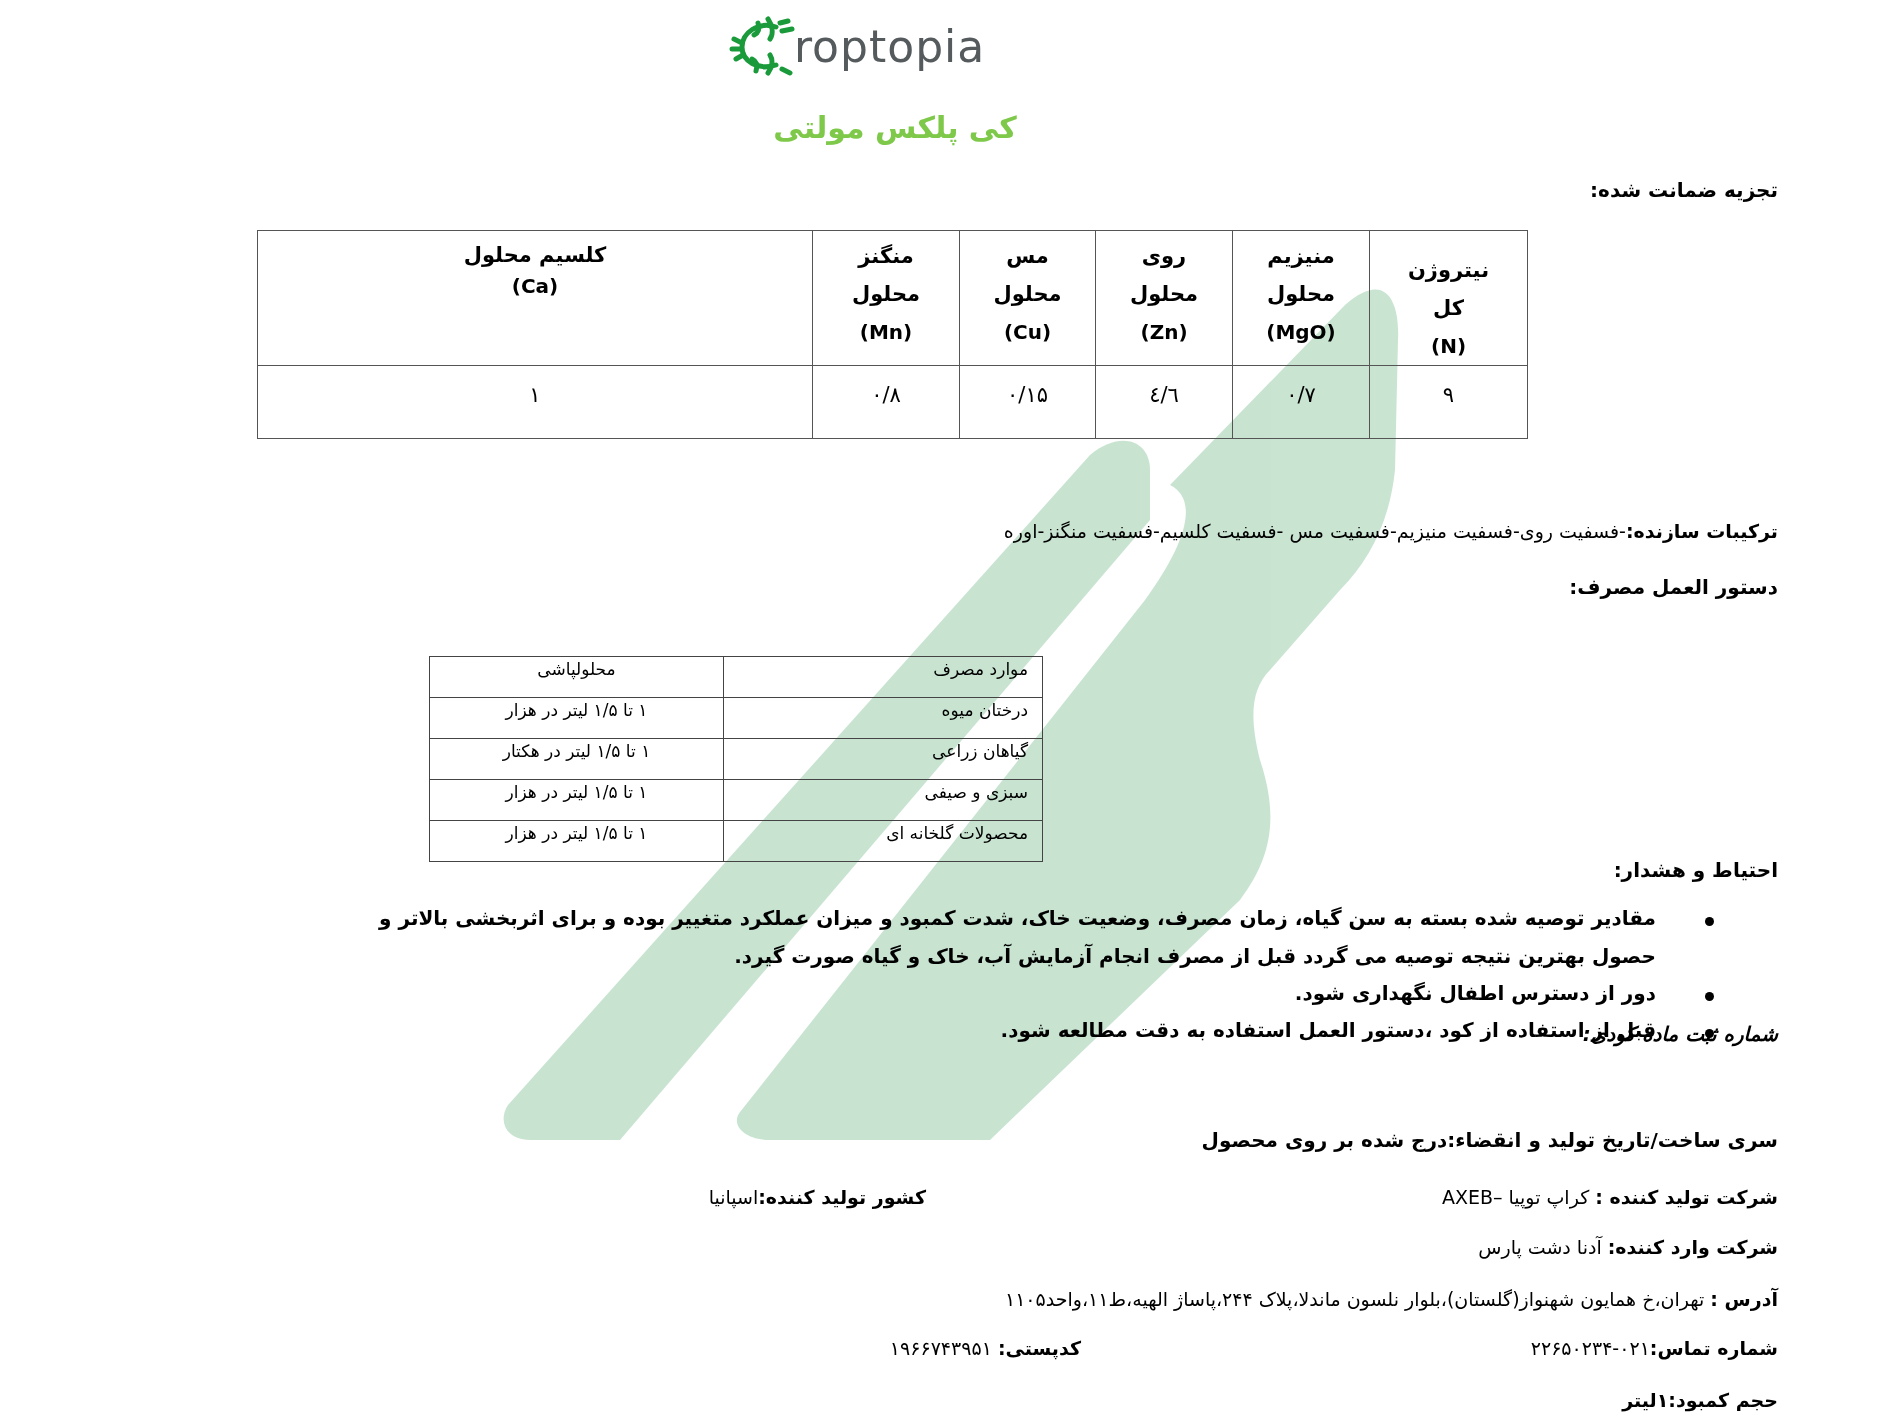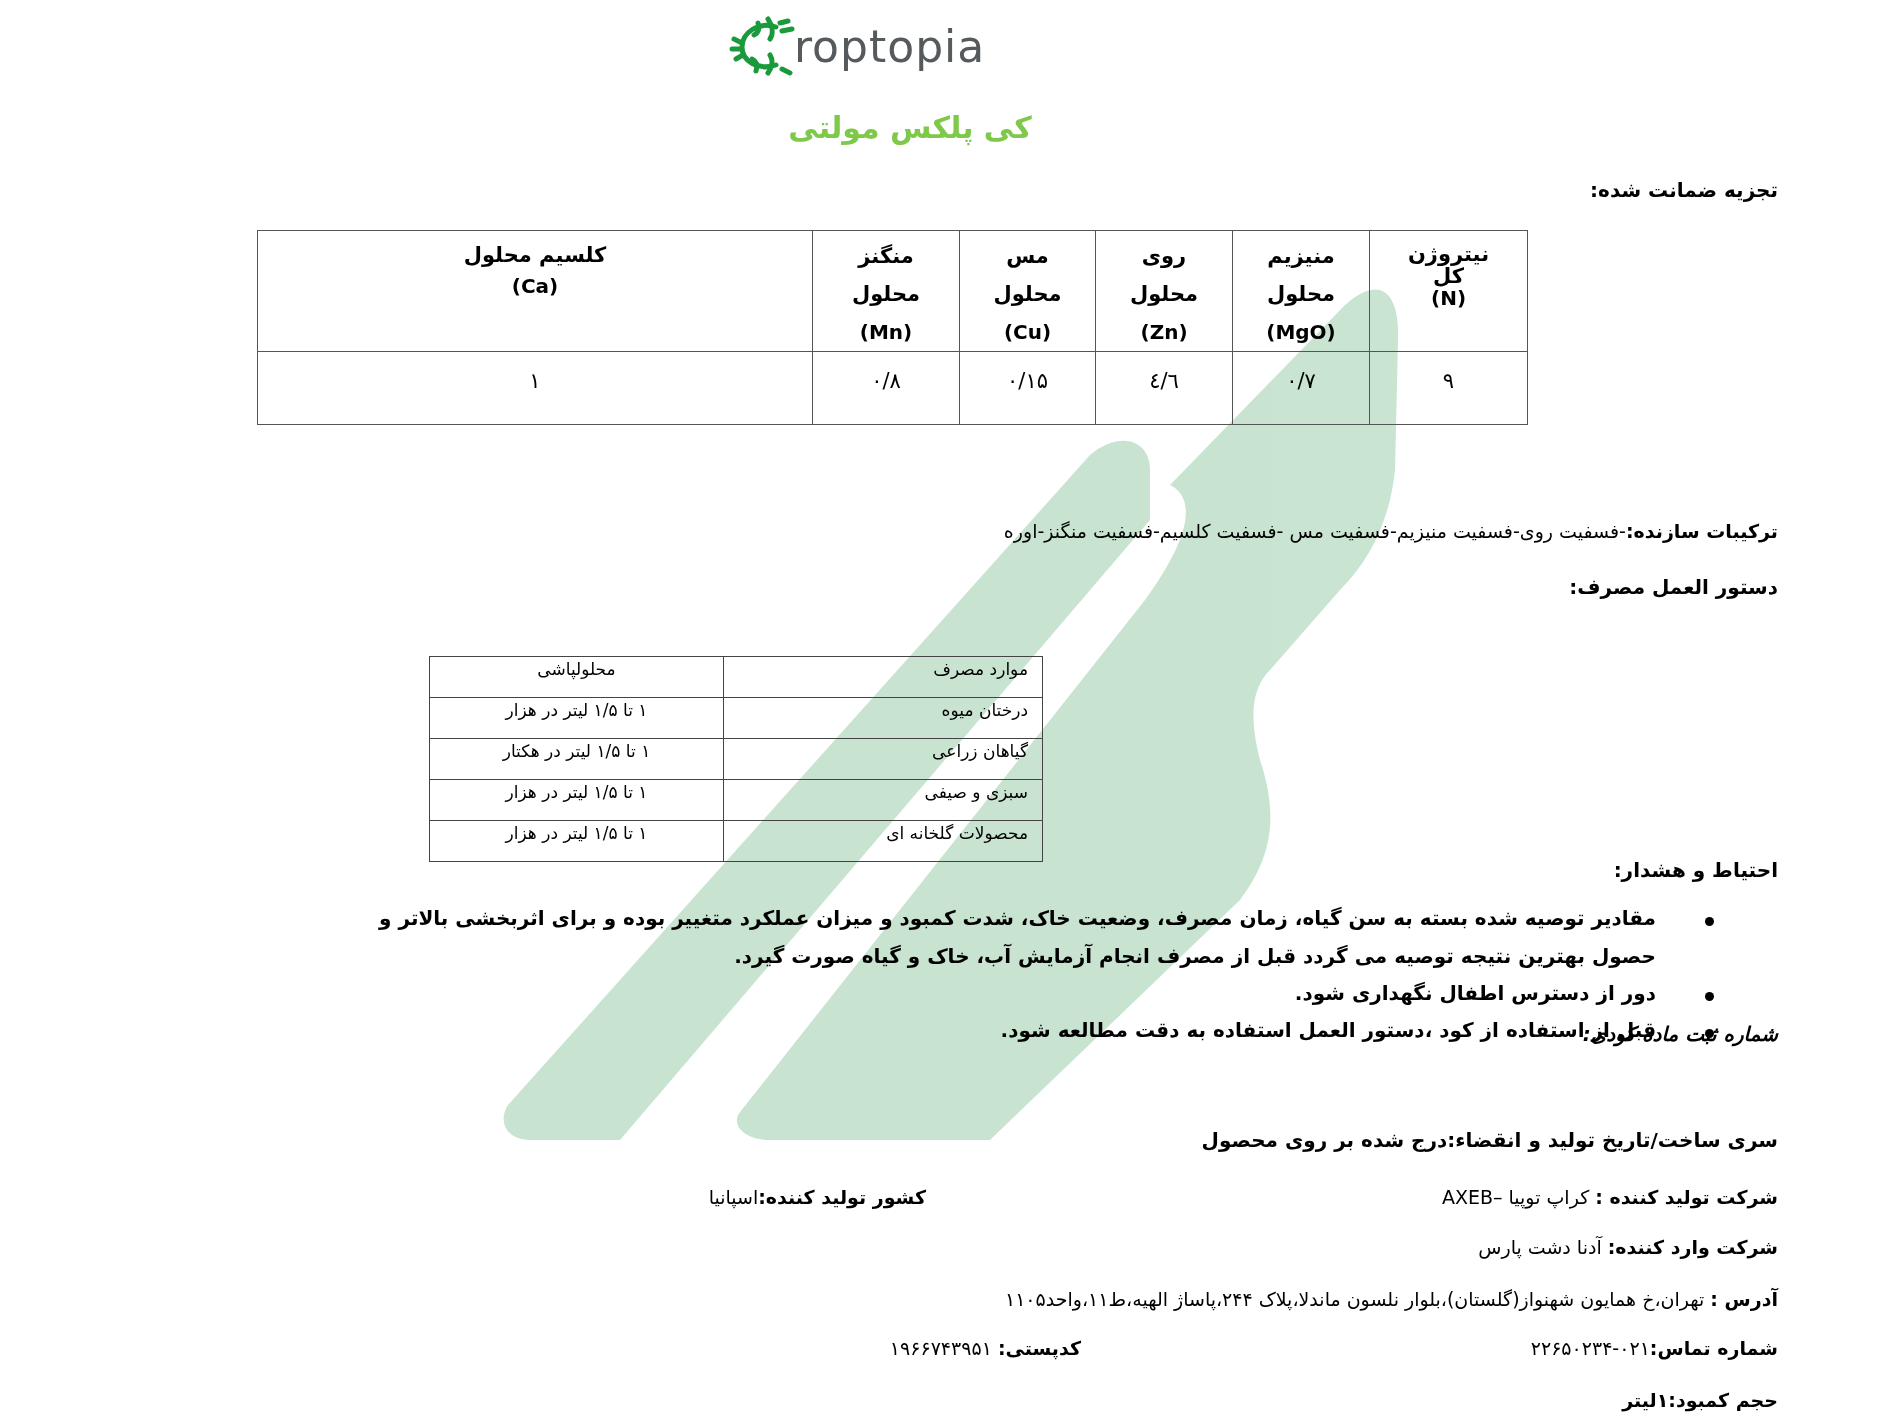--- a/index.html
+++ b/index.html
@@ -3,21 +3,21 @@
 <meta charset="utf-8">
 <style>
   html, body { margin:0; padding:0; }
   body { width:1890px; height:1418px; position:relative; overflow:hidden; background:#ffffff;
          font-family:"DejaVu Sans", sans-serif; color:#000; }
   .rtl { direction:rtl; }
   .watermark { position:absolute; left:0; top:0; width:1890px; height:1418px; pointer-events:none; z-index:0; }
   .layer { position:absolute; z-index:1; }
   .logo { left:728px; top:14px; width:312px; height:64px; display:flex; align-items:center; }
   .logo-text { font-family:"DejaVu Sans", sans-serif; font-size:44px; color:#555a5d; letter-spacing:1px; margin-left:-4px; font-weight:normal; }
-  .title { left:15px; width:1790px; top:110px; text-align:center; font-size:30px; font-weight:bold; color:#7ec94a; direction:rtl; }
+  .title { left:0; width:1790px; top:110px; text-align:center; font-size:30px; font-weight:bold; color:#7ec94a; direction:rtl; }
   .heading { right:112px; font-size:20px; font-weight:bold; direction:rtl; text-align:right; white-space:nowrap; }
   .line { font-size:19px; direction:rtl; text-align:right; white-space:nowrap; }
   .bold { font-weight:bold; }
   table { border-collapse:collapse; }
   .t1 { left:257px; top:230px; width:1271px; }
   .t1 td { border:1.5px solid #555; text-align:center; vertical-align:top; font-size:21px; font-weight:bold; padding:6px 4px 0 4px; line-height:38px; }
   .t1 .unitrow td { height:48px; font-size:17px; font-weight:normal; line-height:18px; padding-top:4px; }
   .t1 .valrow td { height:62px; font-weight:normal; font-size:21px; padding-top:10px; }
   .t1 .sym { font-family:"DejaVu Sans", sans-serif; font-size:20px; }
   .t2 { left:429px; top:656px; width:614px; }
@@ -66,21 +66,21 @@
   <colgroup>
     <col style="width:158px">
       <col style="width:137px">
       <col style="width:137px">
       <col style="width:136px">
       <col style="width:147px">
       <col>
   </colgroup>
   <tbody>
       <tr style="height:120px;">
-    <td style="line-height:22px;padding-top:12px;">
+    <td style="line-height:38px;padding-top:20px;">
       <div style="width:90px;margin:0 auto;">نیتروژن کل</div>
       <div class="sym">(N)</div>
     </td>
     <td>
       <div style="width:90px;margin:0 auto;">منیزیم محلول</div>
       <div class="sym">(MgO)</div>
     </td>
     <td>
       <div style="width:90px;margin:0 auto;">روی محلول</div>
       <div class="sym">(Zn)</div>

